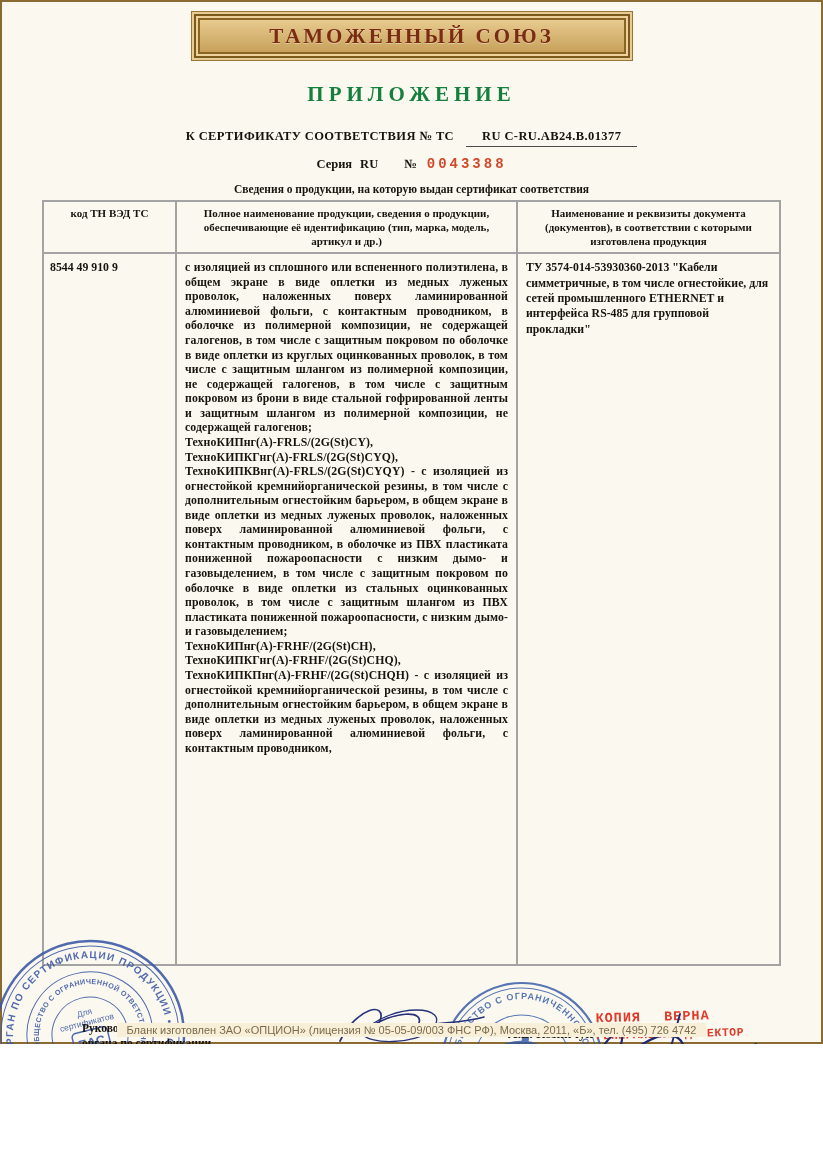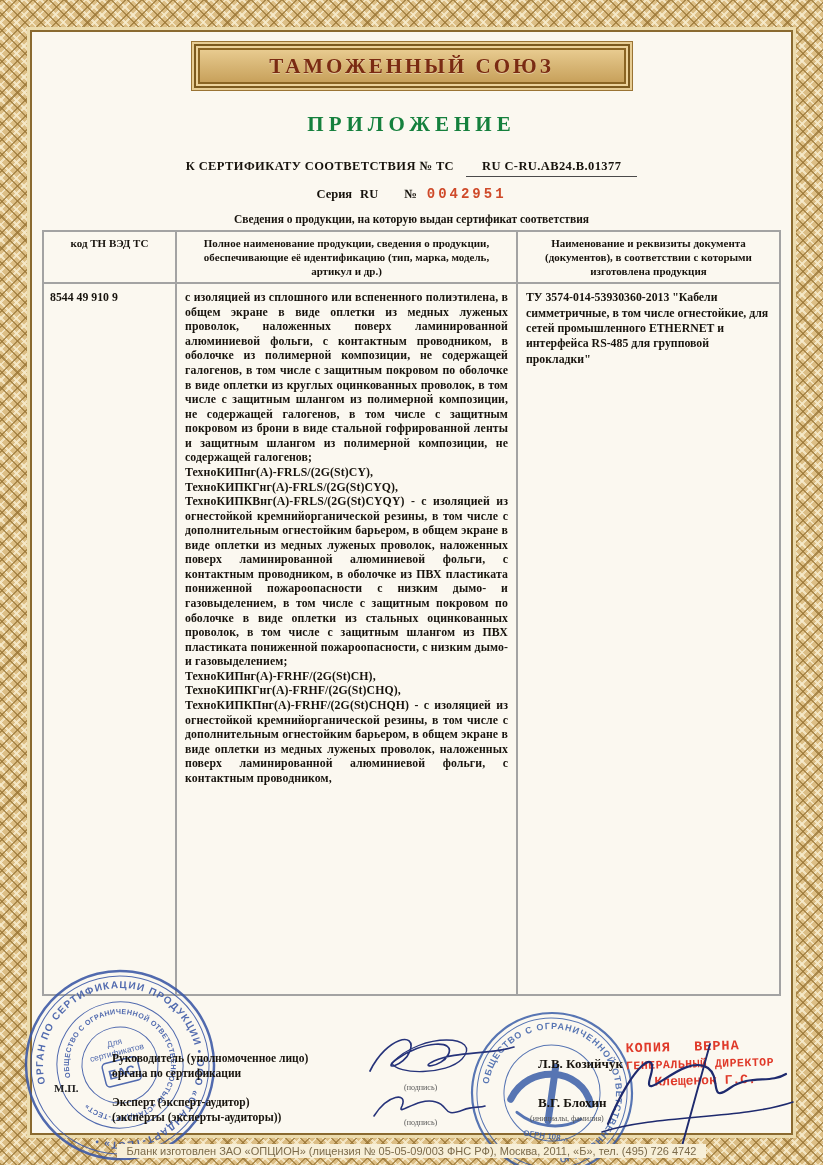--- a/index.html
+++ b/index.html
@@ -1,17 +1,17 @@
 <!DOCTYPE html>
 <html><head>
 <meta charset="utf-8">
 <style>
   html,body{margin:0;padding:0;background:#ffffff;}
   .page{
-    position:relative;width:823px;height:1165px;box-sizing:border-box;padding:30px;
+    position:relative;width:823px;height:1044px;box-sizing:border-box;
     background-color:#dcbe85;
     background-image:
       repeating-linear-gradient(45deg, rgba(154,118,53,.75) 0 1.5px, transparent 1.5px 11px),
       repeating-linear-gradient(135deg, rgba(154,118,53,.75) 0 1.5px, transparent 1.5px 11px),
       repeating-linear-gradient(45deg, transparent 0 4.5px, rgba(247,236,206,.8) 4.5px 6.5px, transparent 6.5px 11px),
       repeating-linear-gradient(135deg, transparent 0 4.5px, rgba(247,236,206,.8) 4.5px 6.5px, transparent 6.5px 11px);
     font-family:"Liberation Serif", serif; color:#17130d; overflow:hidden;
   }
   .inner{
     position:relative;width:100%;height:100%;box-sizing:border-box;
@@ -72,21 +72,21 @@
       <span>ТАМОЖЕННЫЙ СОЮЗ</span>
     </div>
 
     <div class="doc-title">ПРИЛОЖЕНИЕ</div>
 
     <div class="cert-line">
       <span>К СЕРТИФИКАТУ СООТВЕТСТВИЯ  № ТС</span><span class="num">RU C-RU.АВ24.В.01377</span>
     </div>
 
     <div class="series-line">
-      <span>Серия</span><span class="sv">RU</span><span>№</span><span class="red">0042951</span>
+      <span>Серия</span><span class="sv">RU</span><span>№</span><span class="red">0043388</span>
     </div>
 
     <div class="products-heading">Сведения о продукции, на которую выдан сертификат соответствия</div>
 
     <table class="products">
       <colgroup>
           <col class="c1">
           <col class="c2">
           <col class="c3">
         </colgroup>

